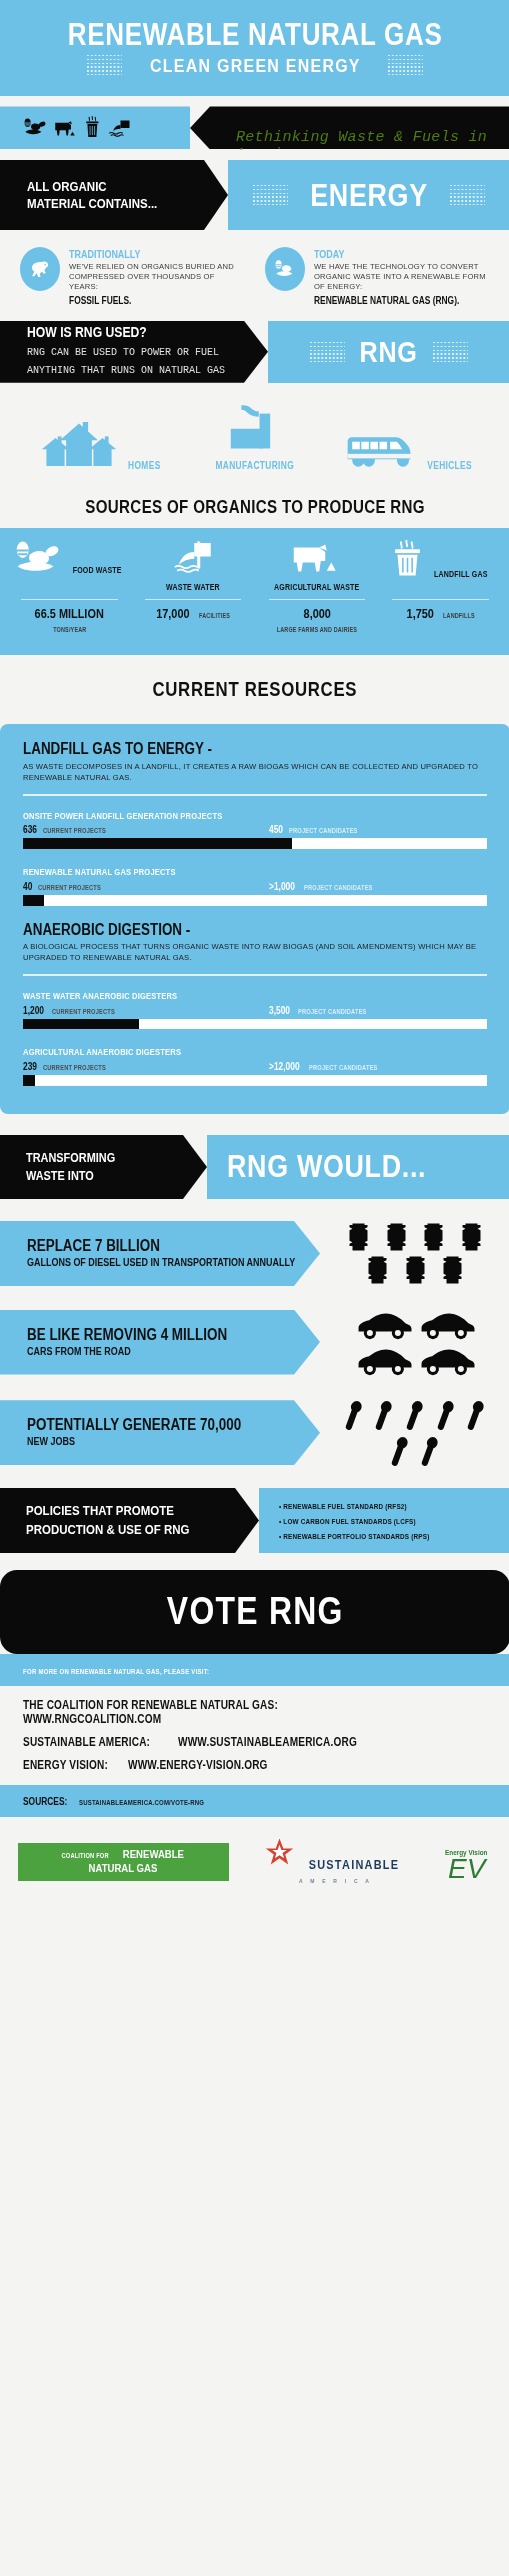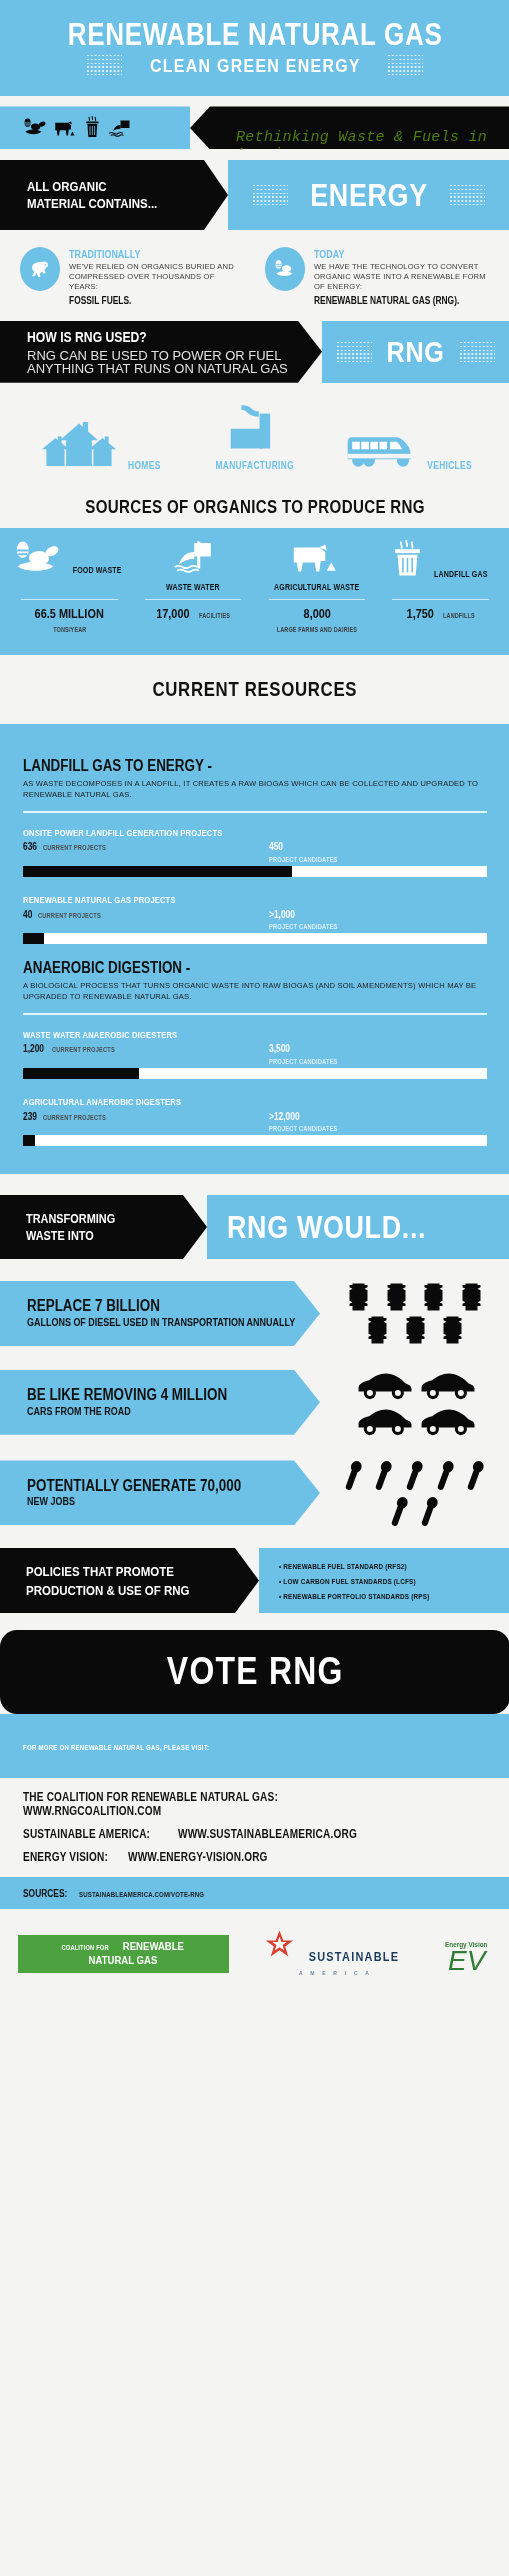--- a/index.html
+++ b/index.html
@@ -114,27 +114,27 @@
     background: #6dc0e6; flex: 0 0 40px;
     display: flex; align-items: center; justify-content: center;
   }
   .tc-head { color: #6dc0e6; font-size: 10.7px; margin-bottom: 2.3px; }
   .tc-body { color: #3a3a3a; font-size: 7.6px; line-height: 10px; letter-spacing: 0.2px; }
   .tc-strong { color: #111; font-size: 10px; margin-top: 3px; }
 
   
   .rng-band { height: 62px; }
   .rng-black {
-    width: 322px; background: #0a0a0a;
+    width: 268px; background: #0a0a0a;
     display: flex; flex-direction: column; justify-content: center;
     padding-left: 27px;
     clip-path: polygon(0 0, calc(100% - 24px) 0, 100% 50%, calc(100% - 24px) 100%, 0 100%);
   }
   .rng-black .t1 { color: #fff; font-size: 14.5px; margin-bottom: 3.8px; }
-  .rng-black .t2 { color: #e2e2e2; font-size: 13px; line-height: 13px; }
+  .rng-black .t2 { color: #e2e2e2; font-size: 10px; line-height: 18px; font-family: Liberation Mono, monospace; }
   .rng-blue {
     flex: 1; background: #6dc0e6; display: flex; align-items: center;
     justify-content: center; gap: 9px;
   }
   .rng-blue .word { color: #fff; font-size: 30px; letter-spacing: 0.8px; }
 
   
   .uses { display: flex; justify-content: space-around; align-items: flex-end;
           padding: 20px 23px 13.7px; background: #f4f4f2; }
   .use { text-align: center; width: 33%; }
@@ -147,28 +147,28 @@
   .src-row { display: flex; }
   .src { width: 25%; text-align: center; padding: 0 3px; }
   .src-name { color: #111; font-size: 8.4px; margin-top: 6px; letter-spacing: 0.2px; }
   .src-rule { height: 1.5px; background: rgba(255,255,255,.65); margin: 5.3px 10.7px 6px; }
   .src-num { color: #111; font-size: 13px; }
   .src-unit { color: #3c3c3c; font-size: 6.5px; margin-top: 1.5px; letter-spacing: 0.2px; }
 
   
   .cr-title { text-align: center; padding: 23px 0 23px; background: #f4f4f2; }
   .cr-title span { color: #111; font-size: 20px; letter-spacing: 0.8px; }
-  .cr-body { background: #6dc0e6; padding: 33px 23px 20px; }
+  .cr-body { background: #6dc0e6; padding: 16px 23px 20px; border-radius: 8px; }
   .cr-h { color: #111; font-size: 16px; }
   .cr-p { color: #1d1d1d; font-size: 7.6px; line-height: 10.7px; margin-top: 3.8px; letter-spacing: 0.2px; }
   .cr-rule { height: 1.5px; background: rgba(255,255,255,.8); margin: 10.7px 0 12px; }
   .bar-title { color: #fff; font-size: 9px; letter-spacing: 0.2px; margin-bottom: 3.8px; }
   .bar-legend { display: flex; font-size: 7.6px; margin-bottom: 3px; }
   .bl-left { width: 53%; display: flex; align-items: baseline; gap: 3.8px; }
-  .bl-right { display: flex; align-items: baseline; gap: 3.8px; flex-direction: column; }
+  .bl-right { display: flex; align-items: baseline; gap: 3.8px; }
   .bl-num-dark { color: #111; font-size: 10px; }
   .bl-num-light { color: #fff; font-size: 10px; }
   .bl-lab-dark { color: #4d4d4d; font-size: 6.8px; letter-spacing: 0.2px; }
   .bl-lab-light { color: rgba(255,255,255,.75); font-size: 6.8px; letter-spacing: 0.2px; }
   .bar { height: 10.7px; background: #ffffff; display: flex; }
   .bar-fill { background: #0a0a0a; height: 100%; }
   .bar-block { margin-bottom: 15px; }
 
   
   .tb-band { height: 64px; }
@@ -207,21 +207,21 @@
   .pol-blue { flex: 1; background: #6dc0e6; display: flex; flex-direction: column;
               justify-content: center; padding-left: 20px; }
   .pol-blue li { color: #111; font-size: 7.6px; line-height: 13px; list-style: none; letter-spacing: 0.2px; }
   .pol-blue li::before { content: "• "; }
 
   
   .vote { background: #0a0a0a; padding: 20px 0 21px; text-align: center; border-radius: 17px; }
   .vote span { color: #fff; font-size: 38px; letter-spacing: 1.5px; }
 
   
-  .ft-blue { background: #6dc0e6; padding: 25px 23px; }
+  .ft-blue { background: #6dc0e6; padding: 9px 23px; }
   .ft-blue span { color: #fff; font-size: 7.2px; letter-spacing: 0.3px; }
   .ft-white { background: #f4f4f2; padding: 12px 23px 13.7px; }
   .ft-line { font-size: 12px; color: #111; margin-bottom: 9px; letter-spacing: 0.2px; }
   .ft-line b { font-weight: bold; }
   .ft-src { background: #6dc0e6; padding: 9px 23px; }
   .ft-src .lab { color: #111; font-size: 10px; }
   .ft-src .val { color: #1c1c1c; font-size: 7.2px; letter-spacing: 0.2px; }
 
   
   .logos { background: #f4f4f2; padding: 20px 18px 23px;

